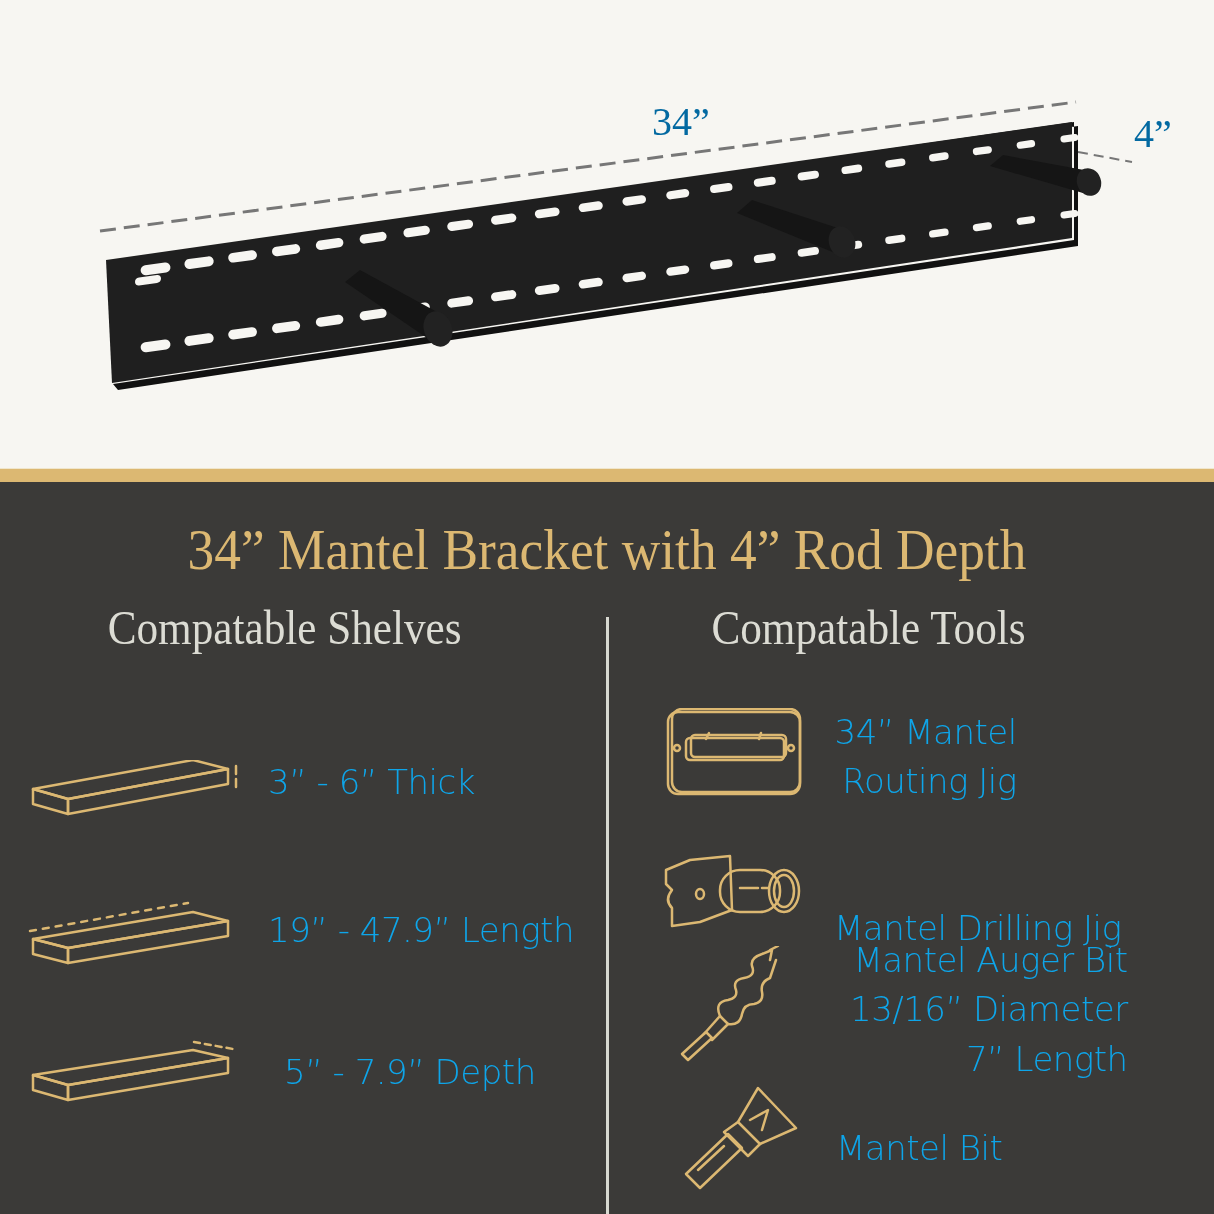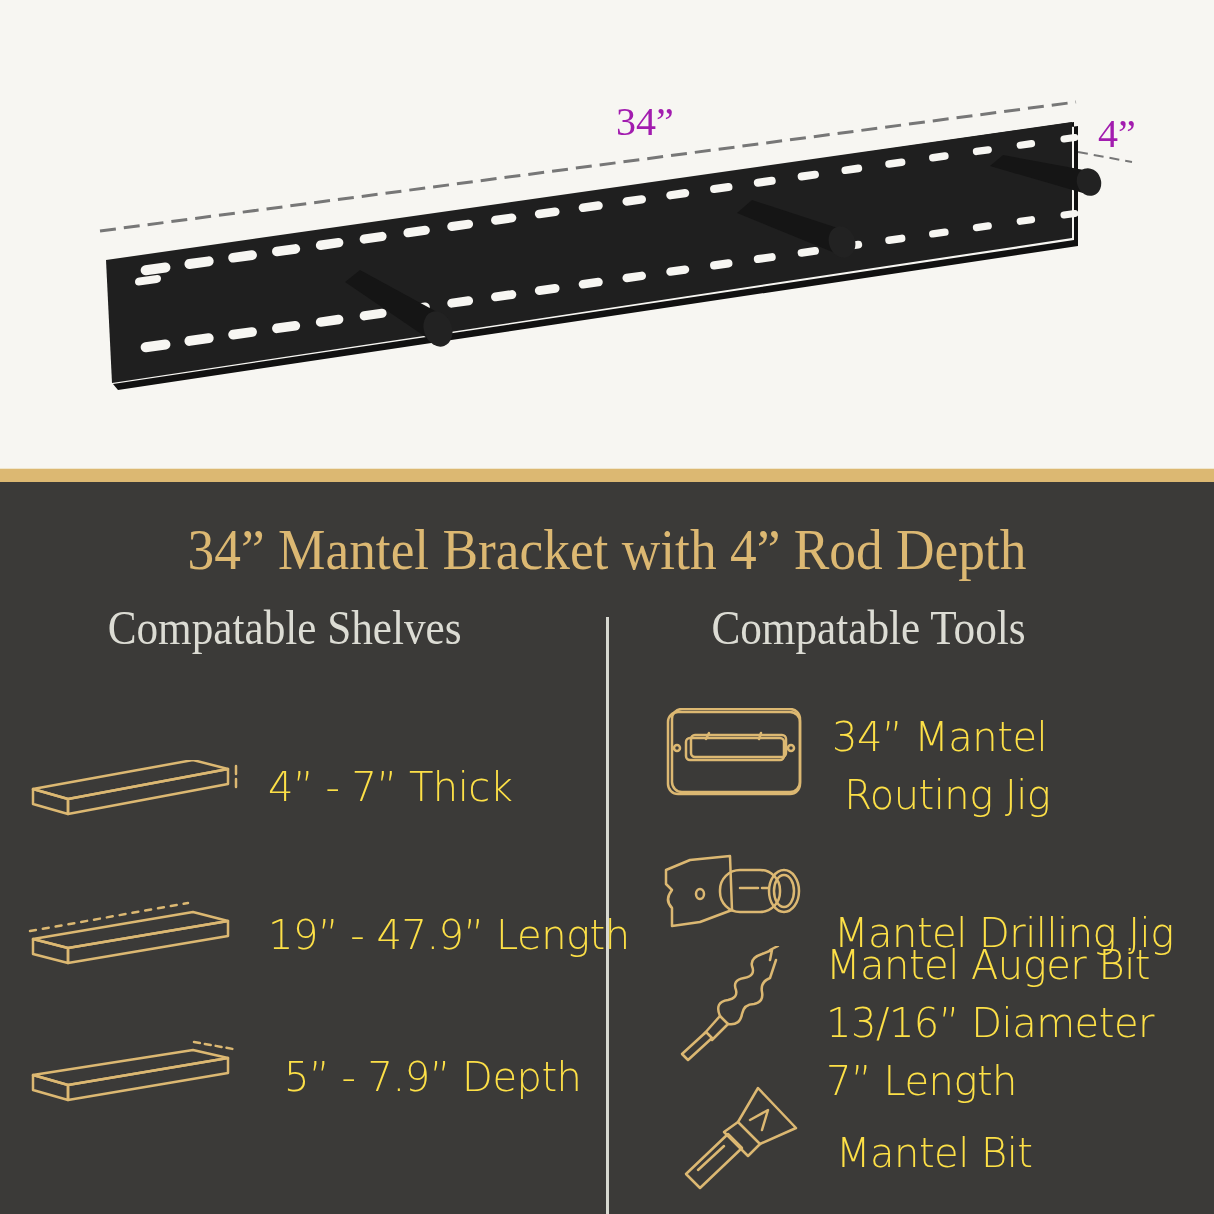--- a/index.html
+++ b/index.html
@@ -1,24 +1,24 @@
 <!DOCTYPE html>
 <html><head>
 <meta charset="utf-8">
 <style>
   html, body { margin: 0; padding: 0; }
   body { width: 1214px; height: 1214px; position: relative; overflow: hidden; background: #3b3a38; font-family: "Liberation Sans", sans-serif; }
   .top { position: absolute; left: 0; top: 0; width: 1214px; height: 468px; background: #f7f6f2; }
   .gold-band { position: absolute; left: 0; top: 468px; width: 1214px; height: 13px; background: #dcb872; border-top: 1px solid #f0e6cc; border-bottom: 1px solid #b89a5a; }
   .bottom { position: absolute; left: 0; top: 482px; width: 1214px; height: 732px; background: #3b3a38; }
-  .dim { position: absolute; font-family: "Liberation Serif", serif; color: #a21caf; font-size: 40px; }
+  .dim { position: absolute; font-family: "Liberation Serif", serif; color: #0369a1; font-size: 40px; margin-left: 36px; }
   .title { position: absolute; left: 0; top: 516px; width: 1214px; text-align: center; font-family: "Liberation Serif", serif; font-size: 58px; color: #dcb872; letter-spacing: 0px; transform: scaleX(0.92); transform-origin: center; }
   .col-head { position: absolute; top: 600px; font-family: "Liberation Serif", serif; font-size: 48px; color: #dcdcd4; transform: scaleX(0.9); }
   .divider { position: absolute; left: 606px; top: 617px; width: 3px; height: 597px; background: #d7d8d0; }
-  .label { position: absolute; font-family: "DejaVu Sans", sans-serif; font-weight: 200; font-size: 40px; color: #fde047; line-height: 1.45; white-space: pre; letter-spacing: -0.5px; }
+  .label { position: absolute; font-family: "DejaVu Sans", sans-serif; font-weight: 200; font-size: 34px; color: #0ea5e9; line-height: 1.45; white-space: pre; letter-spacing: -0.5px; text-align: right; }
   .icon { position: absolute; }
   svg .g { fill: none; stroke: #dcb872; stroke-width: 2.5; stroke-linejoin: round; stroke-linecap: round; }
 </style>
 </head>
 <body>
 
 <div class="top">
   <svg width="1214" height="468" style="position:absolute;left:0;top:0">
 
     <line x1="100" y1="231" x2="1076" y2="102" stroke="#777" stroke-width="3" stroke-dasharray="16,8"></line>
@@ -112,21 +112,21 @@
 <div>
   <svg class="icon" style="left:30px;top:760px" width="215" height="60">
     <g class="g">
       <polygon points="3,29 163,0 198,9 38,39"></polygon>
       <polygon points="3,29 38,39 38,54 3,44"></polygon>
       <polygon points="38,39 198,9 198,24 38,54"></polygon>
       <line x1="206" y1="6" x2="206" y2="14"></line>
       <line x1="206" y1="19" x2="206" y2="27"></line>
     </g>
   </svg>
-  <div class="label" style="left:268px;top:758px">4” - 7” Thick</div>
+  <div class="label" style="left:268px;top:758px">3” - 6” Thick</div>
 
   <svg class="icon" style="left:28px;top:900px" width="215" height="70">
     <g class="g">
       <line x1="2" y1="31" x2="160" y2="3" stroke-dasharray="6,7"></line>
       <polygon points="5,39 165,12 200,21 40,48"></polygon>
       <polygon points="5,39 40,48 40,63 5,54"></polygon>
       <polygon points="40,48 200,21 200,36 40,63"></polygon>
     </g>
   </svg>
   <div class="label" style="left:268px;top:906px">19” - 47.9” Length</div>
@@ -173,21 +173,21 @@
 
   <svg class="icon" style="left:678px;top:946px" width="110" height="120">
     <g class="g">
       <path d="M4,108 L10,114 L34,92 L28,86 Z"></path>
       <path d="M26,88 L42,70 L50,78 L34,94"></path>
       <path d="M42,70 Q36,56 50,54 Q60,52 58,44 Q54,34 66,32 Q78,30 74,20 Q72,12 84,8 L94,4 L92,14"></path>
       <path d="M50,78 Q62,80 64,68 Q66,58 76,58 Q86,56 84,46 Q82,36 92,32 L98,14"></path>
       <line x1="92" y1="4" x2="100" y2="0"></line>
     </g>
   </svg>
-  <div class="label" style="left:826px;top:936px">Mantel Auger Bit
+  <div class="label" style="left:850px;top:936px">Mantel Auger Bit
 13/16” Diameter
 7” Length</div>
 
   <svg class="icon" style="left:684px;top:1086px" width="116" height="106">
     <g class="g">
       <path d="M2,88 L16,102 L58,62 L44,48 Z"></path>
       <line x1="14" y1="84" x2="40" y2="60"></line>
       <path d="M40,46 L54,36 L76,58 L64,70 Z"></path>
       <path d="M54,36 L74,2 L112,42 L76,58"></path>
       <path d="M66,34 L84,24 L78,44"></path>

